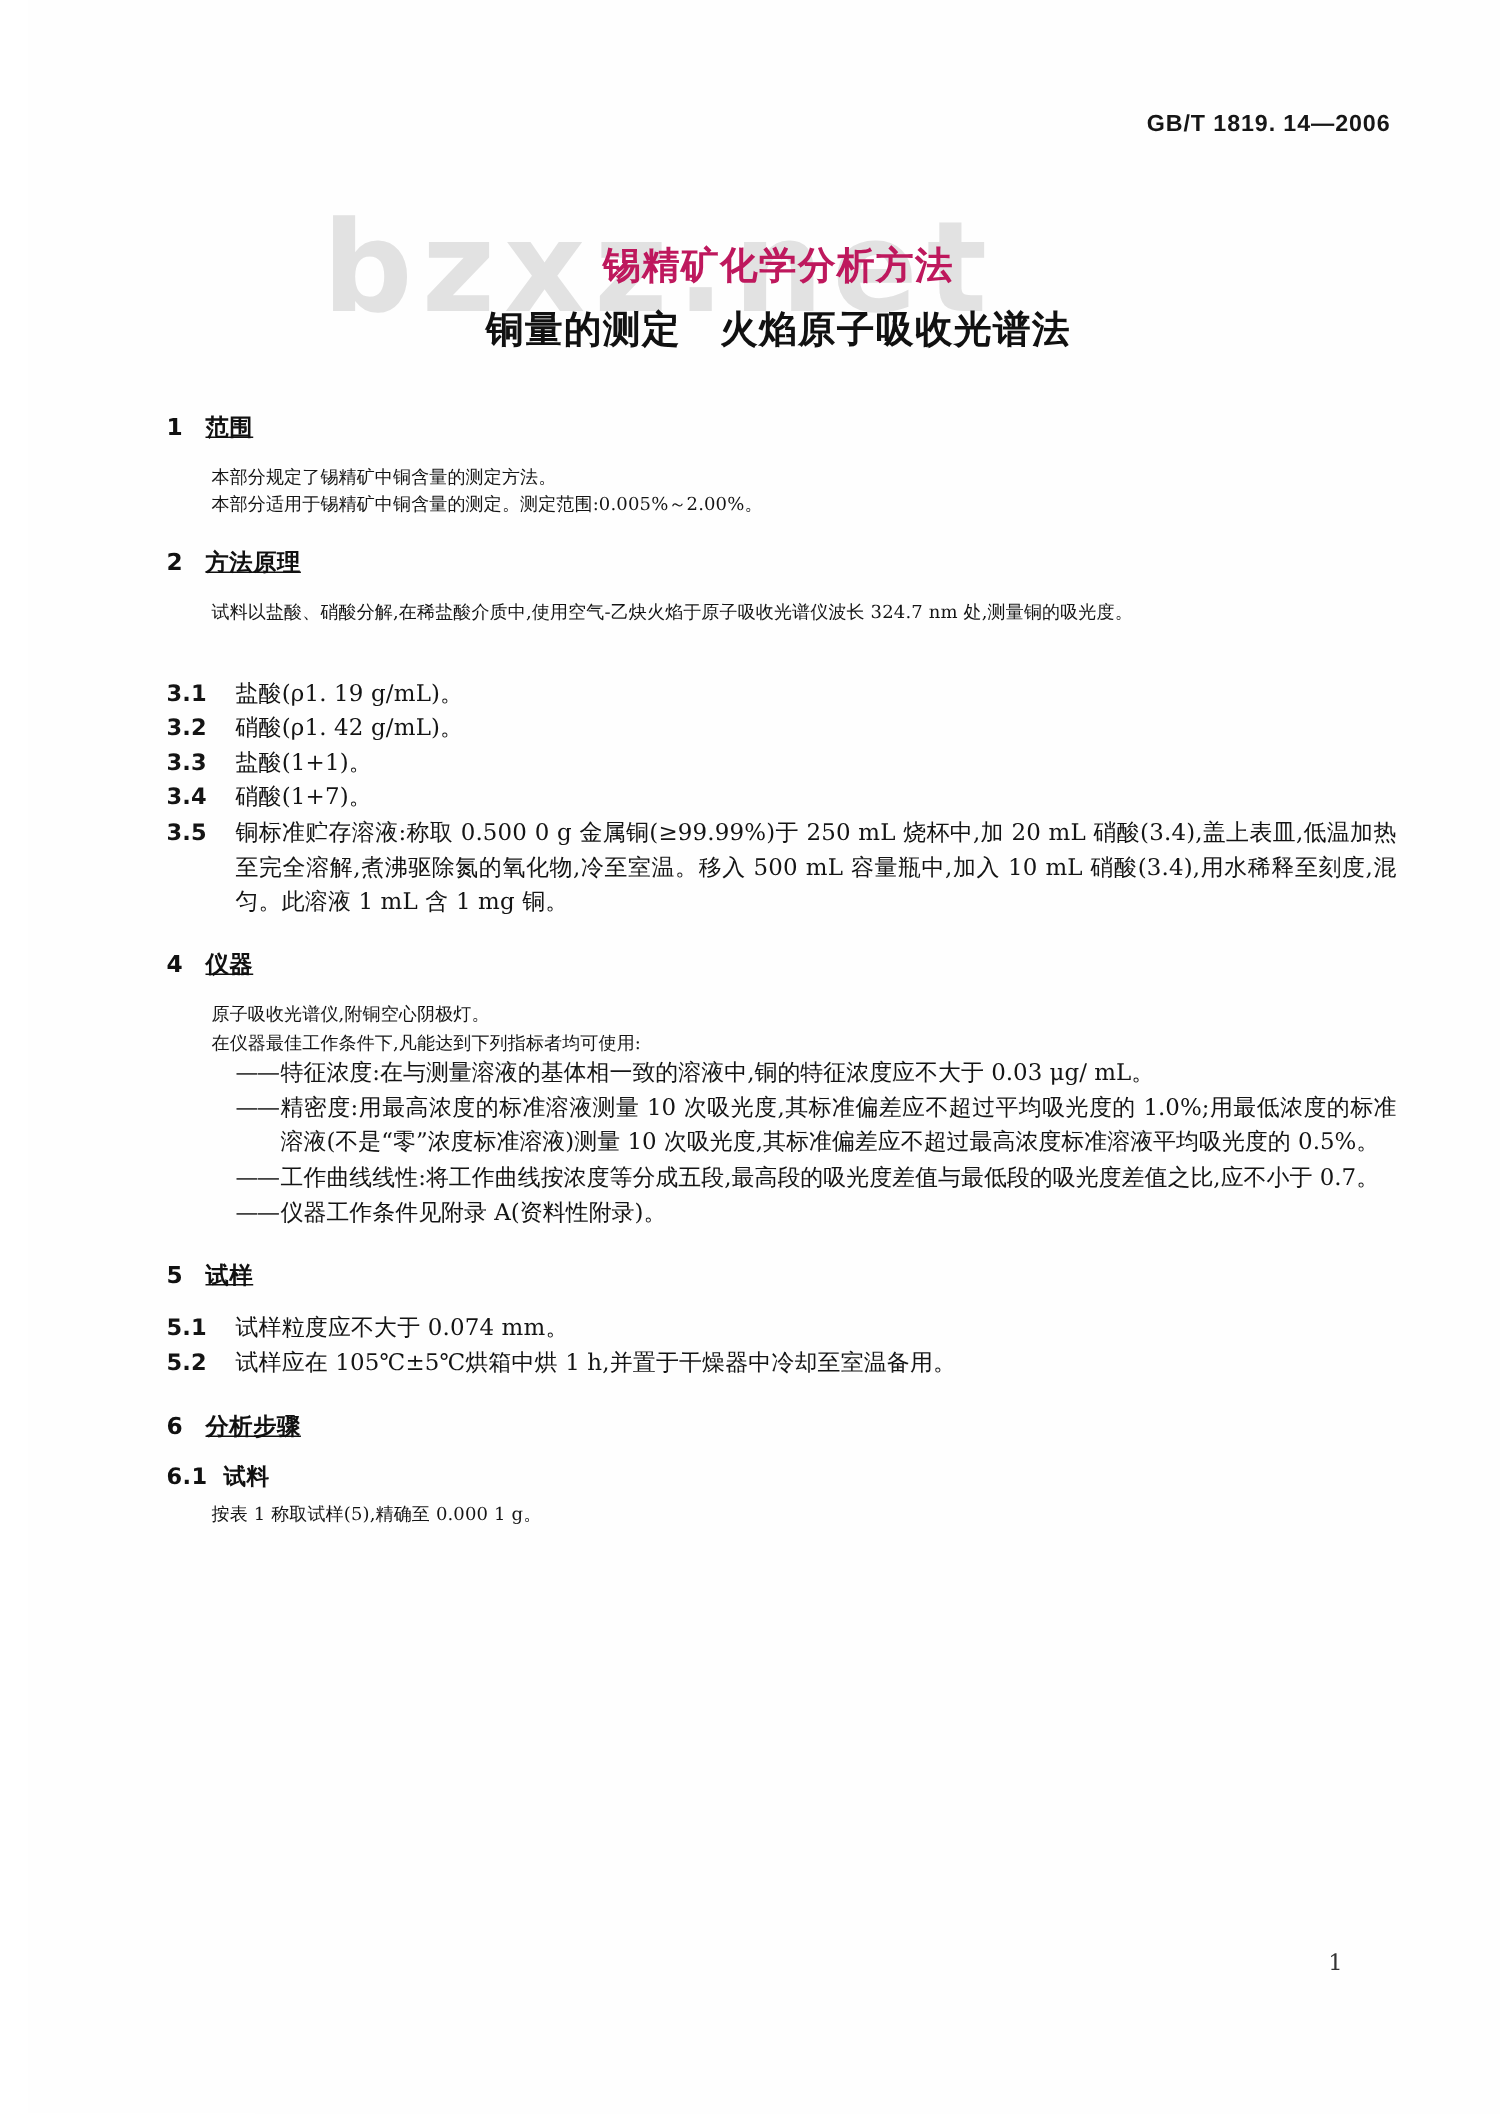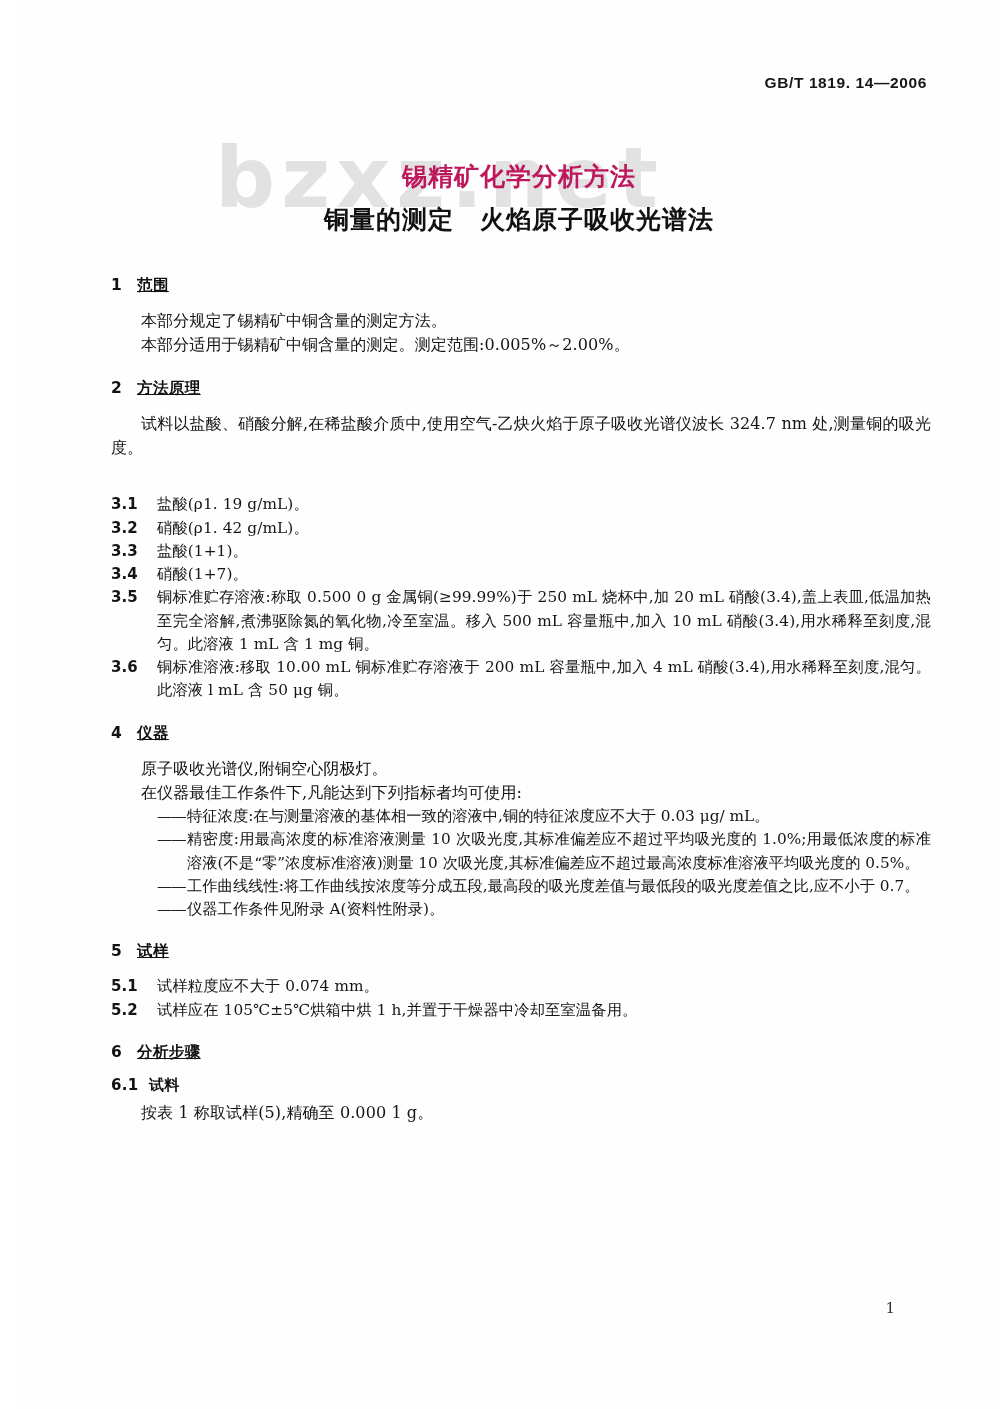--- a/index.html
+++ b/index.html
@@ -108,21 +108,21 @@
     letter-spacing: 0.3px;
     white-space: nowrap;
   }
   .h3 .num {
     display: inline-block;
     min-width: 38px;
   }
 
   .para {
     font-family: "DejaVu Serif", "Liberation Serif", serif;
-    font-size: 16px;
+    font-size: 12px;
     line-height: 1.52;
     color: #141414;
     margin: 0;
     text-align: justify;
     letter-spacing: 0.1px;
   }
   .para.indent {
     text-indent: 30px;
   }
 
@@ -230,24 +230,20 @@
       <span class="ctext">盐酸(1+1)。</span>
     </div>
     <div class="clause">
       <span class="cnum">3.4</span>
       <span class="ctext">硝酸(1+7)。</span>
     </div>
     <div class="clause">
       <span class="cnum">3.5</span>
       <span class="ctext">铜标准贮存溶液:称取 0.500 0 g 金属铜(≥99.99%)于 250 mL 烧杯中,加 20 mL 硝酸(3.4),盖上表皿,低温加热至完全溶解,煮沸驱除氮的氧化物,冷至室温。移入 500 mL 容量瓶中,加入 10 mL 硝酸(3.4),用水稀释至刻度,混匀。此溶液 1 mL 含 1 mg 铜。</span>
     </div>
-    <div class="clause">
-      <span class="cnum">3.6</span>
-      <span class="ctext">铜标准溶液:移取 10.00 mL 铜标准贮存溶液于 200 mL 容量瓶中,加入 4 mL 硝酸(3.4),用水稀释至刻度,混匀。此溶液 l mL 含 50 μg 铜。</span>
-    </div>
 
     <div class="gap-sec"></div>
 
     <div class="h2">
       <span class="num">4</span><span>仪器</span>
     </div>
     <div class="gap-sm"></div>
     <p class="para indent">原子吸收光谱仪,附铜空心阴极灯。</p>
     <p class="para indent">在仪器最佳工作条件下,凡能达到下列指标者均可使用:</p>
 

